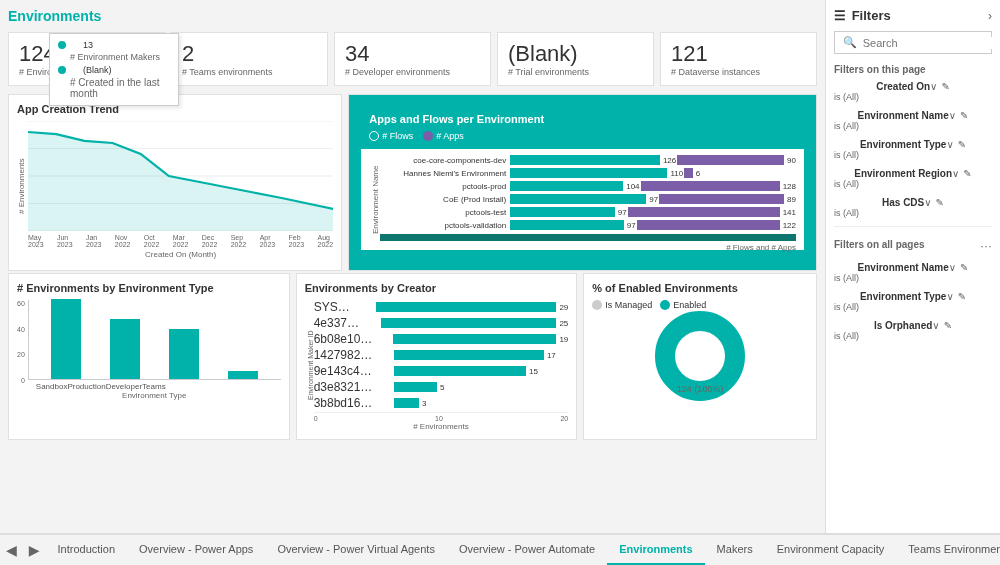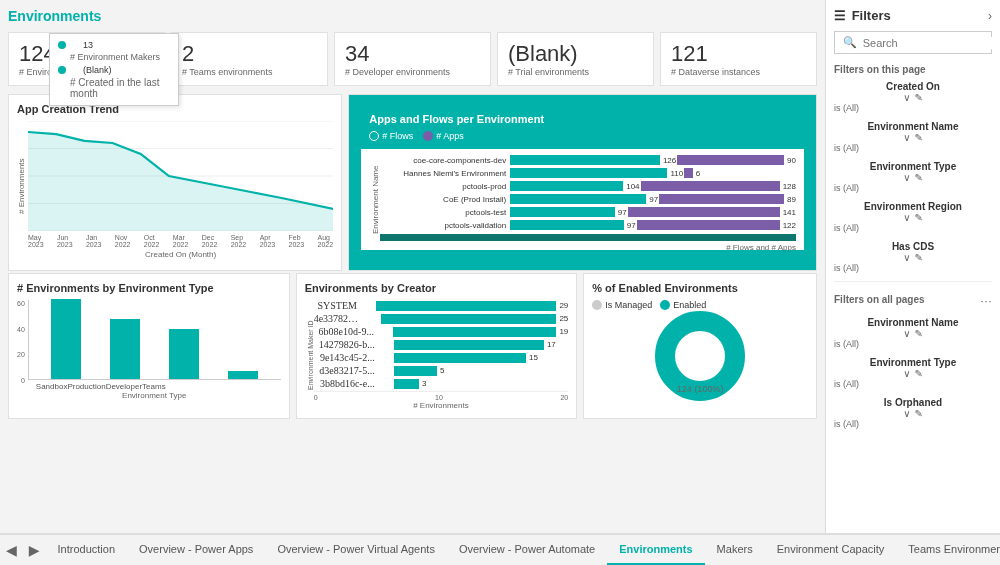--- a/index.html
+++ b/index.html
@@ -43,38 +43,38 @@
 
     
     .filters-panel { width: 175px; background: white; border-left: 1px solid #ddd; padding: 8px; overflow-y: auto; flex-shrink: 0; }
     .filters-header { display: flex; align-items: center; justify-content: space-between; margin-bottom: 8px; }
     .filters-title { font-size: 13px; font-weight: 600; display: flex; align-items: center; gap: 6px; }
     .filters-chevron { font-size: 12px; color: #666; cursor: pointer; }
     .search-box { display: flex; align-items: center; border: 1px solid #ccc; padding: 4px 8px; margin-bottom: 10px; gap: 6px; }
     .search-input { border: none; outline: none; font-size: 11px; flex: 1; }
     .filters-section-title { font-size: 10px; color: #666; font-weight: 600; margin-bottom: 6px; margin-top: 4px; }
     .filter-item { margin-bottom: 8px; }
-    .filter-item-header { display: flex; justify-content: center; align-items: center; flex-direction: column; }
+    .filter-item-header { display: flex; justify-content: center; align-items: center; }
     .filter-item-name { font-size: 10px; font-weight: 600; color: #333; }
     .filter-item-controls { display: flex; gap: 4px; color: #666; font-size: 10px; }
     .filter-item-value { font-size: 9px; color: #666; }
     .filter-separator { border-top: 1px solid #eee; margin: 8px 0; }
     .filters-all-pages-header { display: flex; justify-content: space-between; align-items: center; margin-bottom: 6px; }
 
     
     .tabs-bar { background: #f3f3f3; border-top: 2px solid #ddd; display: flex; align-items: center; height: 32px; overflow-x: auto; }
     .tab-prev, .tab-next { padding: 0 6px; font-size: 14px; color: #666; cursor: pointer; }
     .tab { padding: 0 12px; height: 100%; display: flex; align-items: center; font-size: 11px; color: #555; cursor: pointer; white-space: nowrap; border-bottom: 2px solid transparent; }
     .tab.active { border-bottom: 2px solid #00b2a9; color: #00b2a9; font-weight: 600; }
     .yaxis-label { writing-mode: vertical-rl; transform: rotate(180deg); font-size: 8px; color: #666; text-align: center; }
 
     .hbar-yaxis { writing-mode: vertical-rl; transform: rotate(180deg); font-size: 8px; color: #666; text-align: center; padding-right: 2px; }
 
     .env-creator-row { display: flex; align-items: center; margin-bottom: 2px; }
-    .env-creator-label { width: 80px; text-align: right; padding-right: 19px; font-size: 10px; overflow: hidden; text-overflow: ellipsis; white-space: nowrap; font-family: Liberation Serif, serif; }
+    .env-creator-label { width: 80px; text-align: right; padding-right: 19px; font-size: 12px; overflow: hidden; text-overflow: ellipsis; white-space: nowrap; }
     .env-creator-bar-teal { background: #00b2a9; height: 10px; }
     .env-creator-value { font-size: 8px; margin-left: 3px; }
 
     .donut-legend { display: flex; gap: 8px; margin-bottom: 6px; font-size: 9px; align-items: center; }
     .donut-legend-item { display: flex; align-items: center; gap: 3px; }
     .donut-legend-color { width: 10px; height: 10px; border-radius: 50%; }
 
     .grid-lines { stroke: #eee; stroke-width: 1; }
   </style>
 </head>

